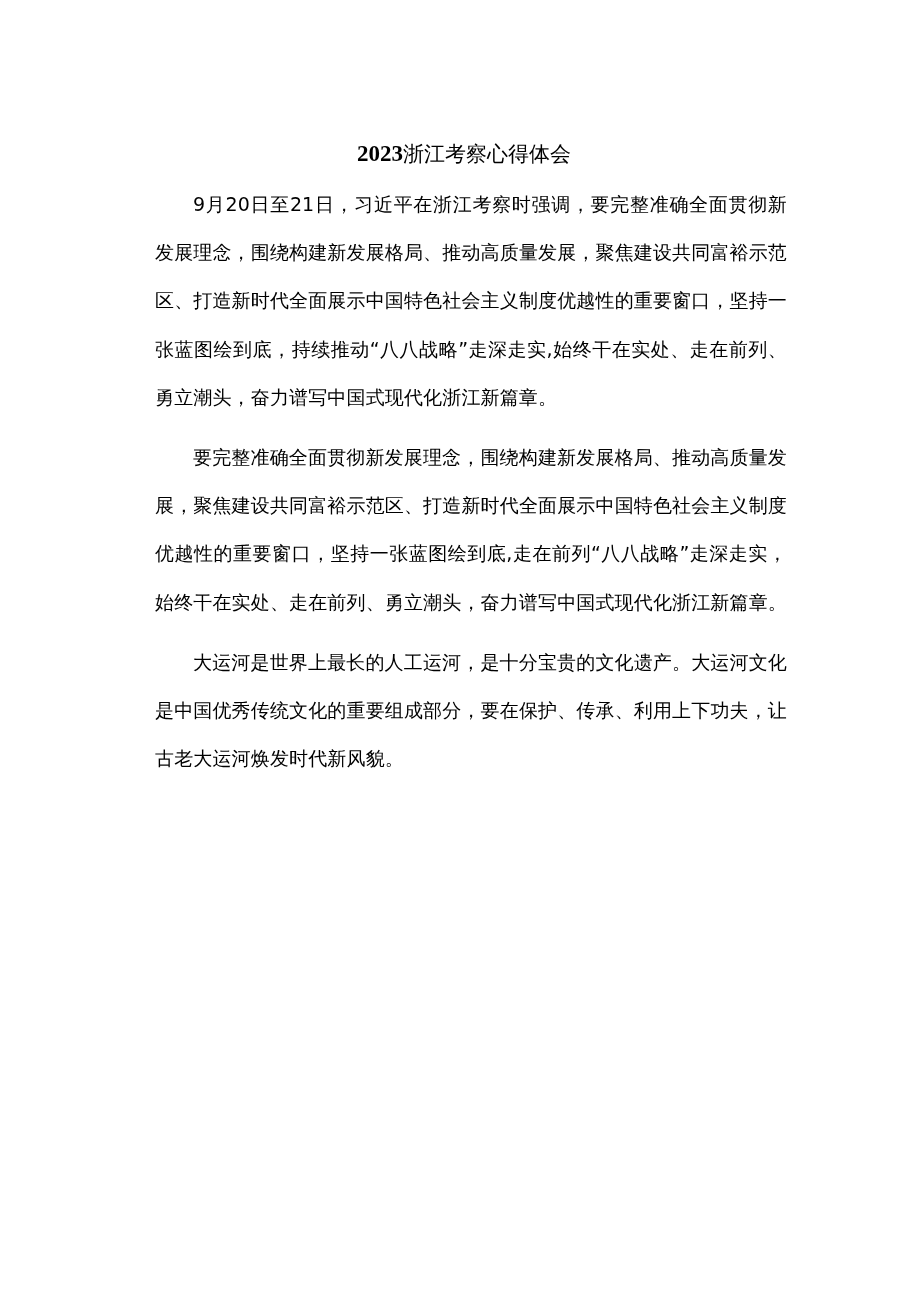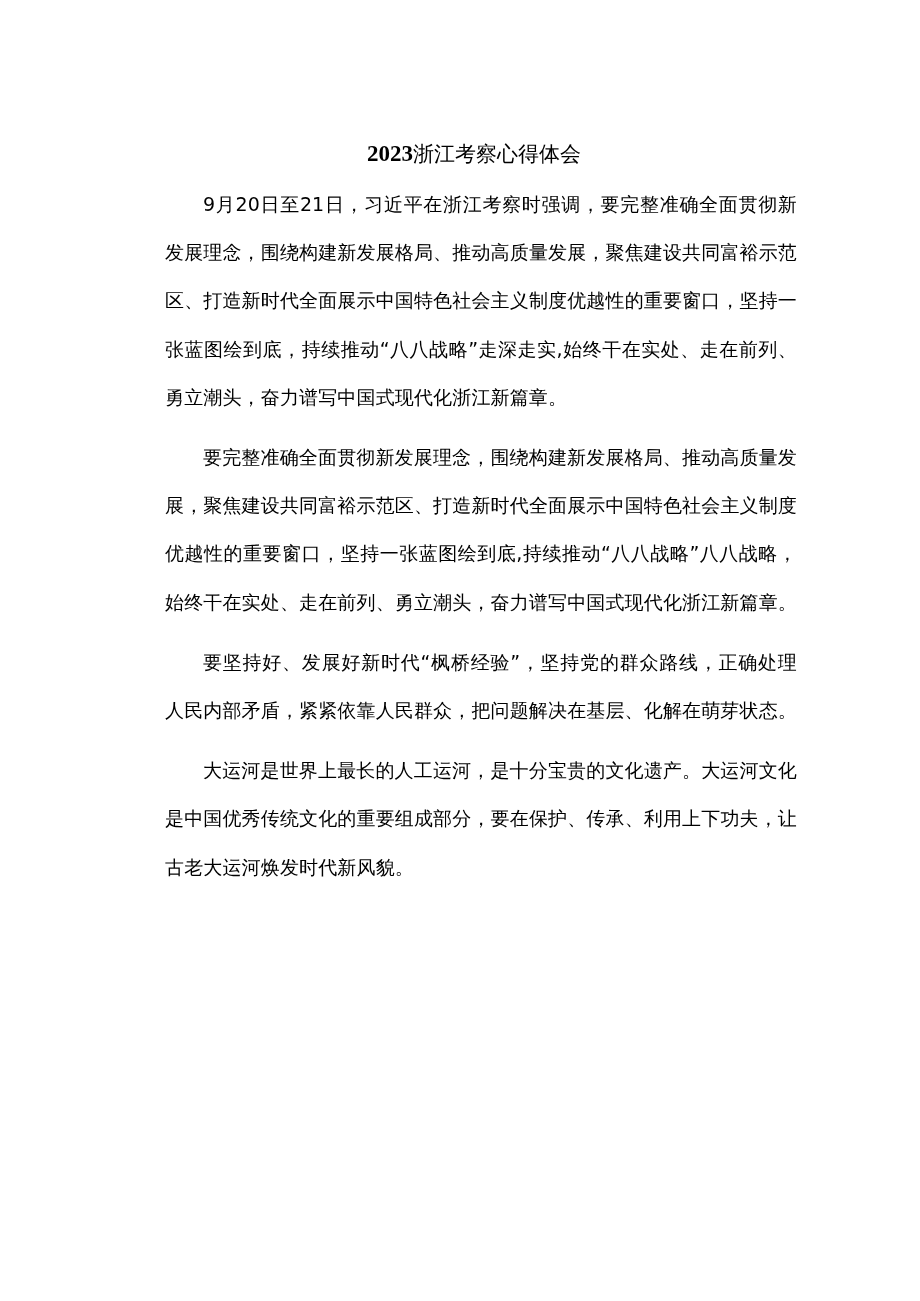--- a/index.html
+++ b/index.html
@@ -10,21 +10,21 @@
     body {
       width: 920px;
       height: 1301px;
       position: relative;
       overflow: hidden;
       font-family: "DejaVu Serif", "Liberation Serif", serif;
       color: #000000;
     }
     .page {
       position: absolute;
-      left: 14px; top: 0;
+      left: 4px; top: 0;
       width: 836px;
       height: 1301px;
       background: #ffffff;
     }
     .title {
       position: absolute;
       top: 122px;
       left: 0;
       width: 920px;
       text-align: center;
@@ -63,18 +63,17 @@
 <body>
 
 <div class="page">
 
   <h1 class="title">
     <span class="year">2023</span><span class="rest">浙江考察心得体会</span>
   </h1>
 
   <div class="body-text">
     <p class="para">9月20日至21日，习近平在浙江考察时强调，要完整准确全面贯彻新发展理念，围绕构建新发展格局、推动高质量发展，聚焦建设共同富裕示范区、打造新时代全面展示中国特色社会主义制度优越性的重要窗口，坚持一张蓝图绘到底，持续推动“八八战略”走深走实,始终干在实处、走在前列、勇立潮头，奋力谱写中国式现代化浙江新篇章。</p>
-    <p class="para">要完整准确全面贯彻新发展理念，围绕构建新发展格局、推动高质量发展，聚焦建设共同富裕示范区、打造新时代全面展示中国特色社会主义制度优越性的重要窗口，坚持一张蓝图绘到底,持续推动“八八战略”八八战略，始终干在实处、走在前列、勇立潮头，奋力谱写中国式现代化浙江新篇章。</p>
-    <p class="para">要坚持好、发展好新时代“枫桥经验”，坚持党的群众路线，正确处理人民内部矛盾，紧紧依靠人民群众，把问题解决在基层、化解在萌芽状态。</p>
+    <p class="para">要完整准确全面贯彻新发展理念，围绕构建新发展格局、推动高质量发展，聚焦建设共同富裕示范区、打造新时代全面展示中国特色社会主义制度优越性的重要窗口，坚持一张蓝图绘到底,走在前列“八八战略”走深走实，始终干在实处、走在前列、勇立潮头，奋力谱写中国式现代化浙江新篇章。</p>
     <p class="para">大运河是世界上最长的人工运河，是十分宝贵的文化遗产。大运河文化是中国优秀传统文化的重要组成部分，要在保护、传承、利用上下功夫，让古老大运河焕发时代新风貌。</p>
   </div>
 
 </div>
 
 </body></html>

